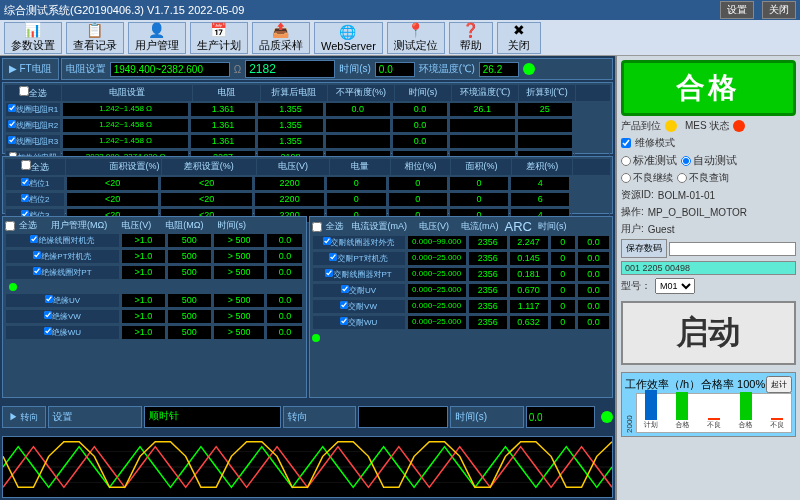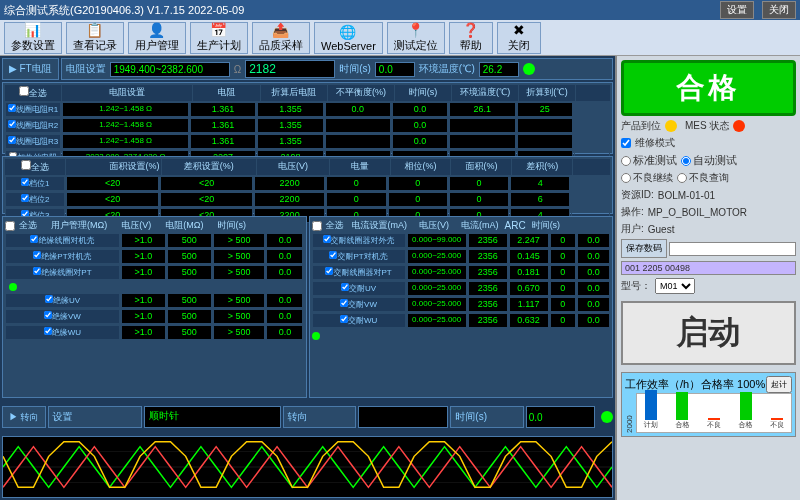--- a/index.html
+++ b/index.html
@@ -484,21 +484,21 @@
   </div></div>
       </div>
 
       <div class="grid-section" style="flex:1;overflow:hidden;">
         <div style="display:flex;align-items:center;gap:4px;margin-bottom:1px;">
           <input type="checkbox" style="">
           <span style="color:#aaddff;font-size:9px;">全选</span>
           <span style="color:#aaddff;font-size:9px;margin-left:4px;">电流设置(mA)</span>
           <span style="color:#aaddff;font-size:9px;margin-left:8px;">电压(V)</span>
           <span style="color:#aaddff;font-size:9px;margin-left:8px;">电流(mA)</span>
-          <span style="color:#aaddff;font-size:10px;margin-left:2px;">ARC</span>
+          <span style="color:#aaddff;font-size:13px;margin-left:2px;">ARC</span>
           <span style="color:#aaddff;font-size:9px;margin-left:2px;">时间(s)</span>
         </div>
         <div id="ac-rows">
             <div class="grid-row">
     <div class="gr-cell label" style="flex:1.3;font-size:8px;"><input type="checkbox" checked="" style="width: 8px; height: 8px;">交耐线圈器对外壳</div>
     <div class="gr-cell" style="flex:0.8;font-size:8px;">0.000~99.000</div>
     <div class="gr-cell" style="flex:0.5;">2356</div>
     <div class="gr-cell" style="flex:0.5;">2.247</div>
     <div class="gr-cell" style="flex:0.3;">0</div>
     <div class="gr-cell" style="flex:0.4;">0.0</div>
@@ -641,21 +641,21 @@
     </div>
     <div class="rp-row">
       <span class="rp-label">用户:</span>
       <span class="rp-label">Guest</span>
     </div>
 
     <div style="display:flex;gap:2px;align-items:center;">
       <button style="background:#c8d8e8;border:1px solid #888;font-size:9px;padding:2px 4px;cursor:pointer;">保存数码</button>
       <input class="rp-input" value="" style="flex: 1 1 0%; font-size: 9px;">
     </div>
-    <div style="font-size:9px;color:#333;background:#c4b5fd;border:1px solid #888;padding:1px 3px;">001  2205  00498</div>
+    <div style="font-size:9px;color:#333;background:#5eead4;border:1px solid #888;padding:1px 3px;">001  2205  00498</div>
 
     <div class="rp-row">
       <span class="rp-label">型号：</span>
       <select style="font-size:9px;height:16px;">
         <option>M01</option>
         <option>M02</option>
       </select>
     </div>
 
     <div class="start-btn">启动</div>

